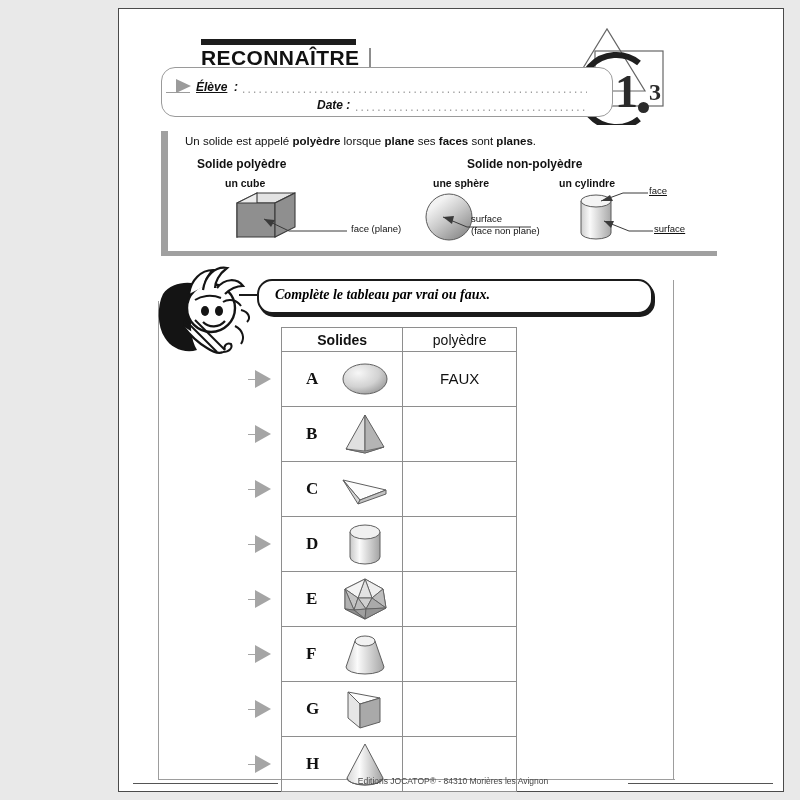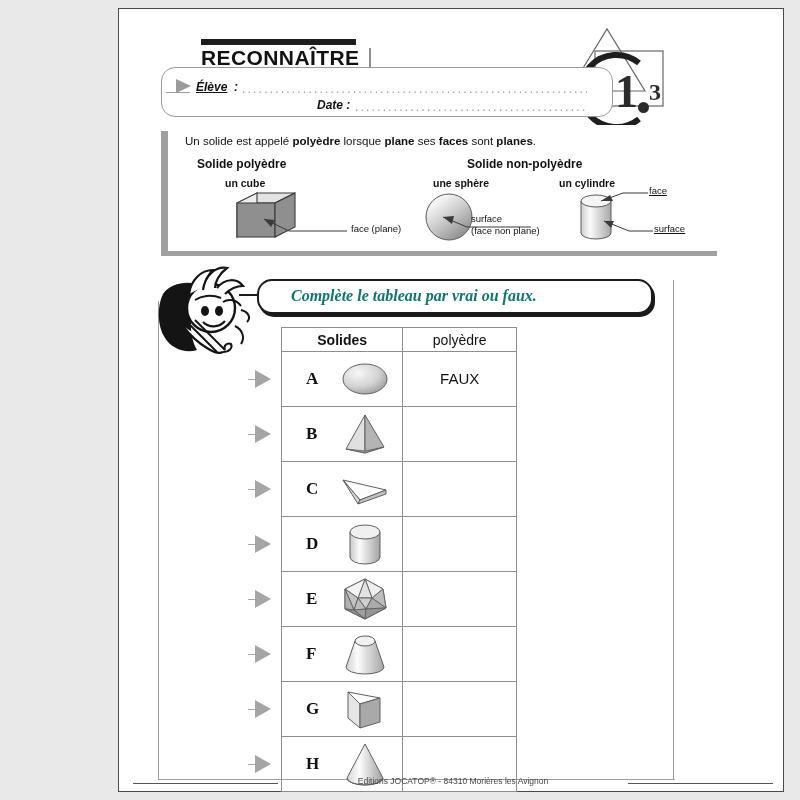--- a/index.html
+++ b/index.html
@@ -100,22 +100,22 @@
   }
   .exframe-l{position:absolute;left:39px;top:292px;width:1.4px;height:479px;background:#9d9d9d;}
   .exframe-b{position:absolute;left:39px;top:770px;width:517px;height:1.4px;background:#9d9d9d;}
 
   .consigne{
     position:absolute;left:138px;top:270px;width:392px;height:31px;
     border:2.2px solid #1b1b1b;border-radius:15px;background:#fff;
     box-shadow:2px 3px 0 #1b1b1b;
   }
   .consigne span{
-    position:absolute;left:32px;top:6px;
-    font-size:16px;font-style:italic;font-weight:bold;color:#0f766e;
+    position:absolute;left:16px;top:6px;
+    font-size:14px;font-style:italic;font-weight:bold;color:#000000;
     font-family:"Liberation Serif", serif;
   }
   .consigne-stem{position:absolute;left:120px;top:285px;width:20px;height:1.6px;background:#1b1b1b;}
 
   .mascot{position:absolute;left:36px;top:255px;width:110px;height:98px;}
 
   
   .tbl{
     position:absolute;left:162px;top:318px;width:236px;
     border-collapse:collapse;

